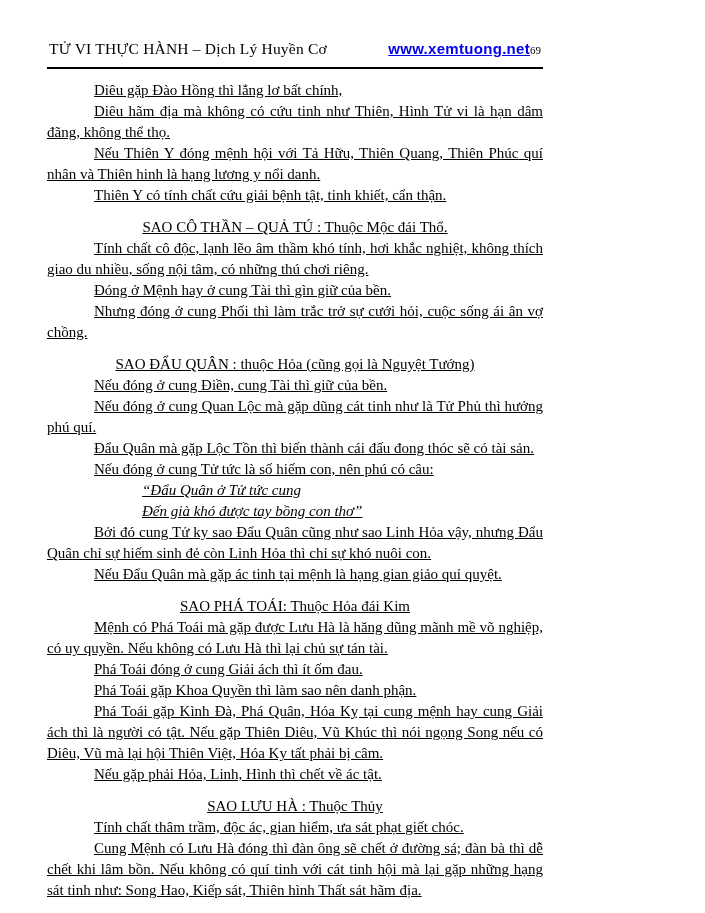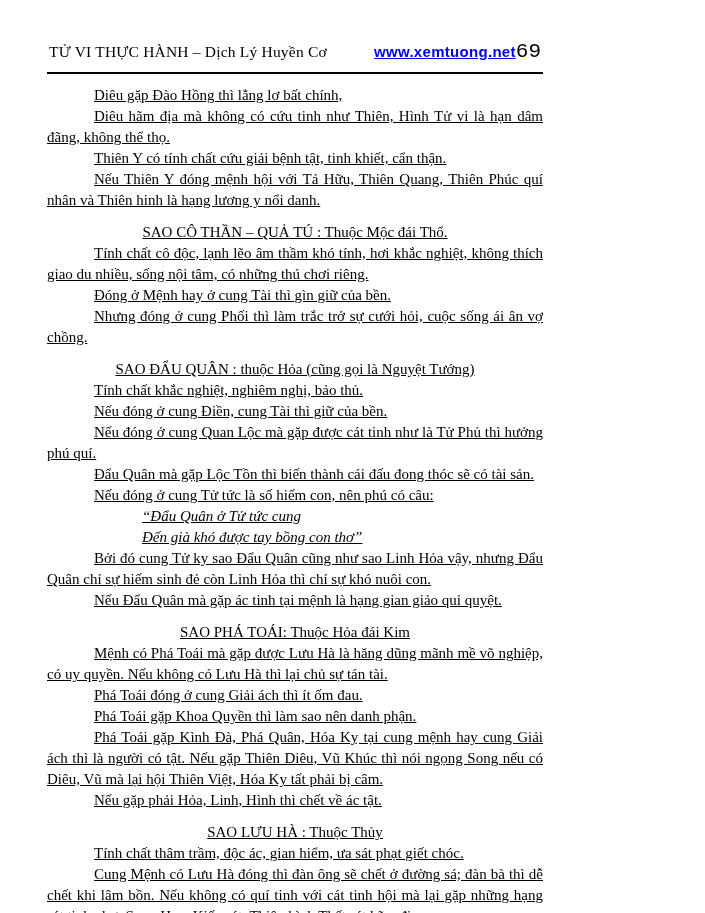--- a/index.html
+++ b/index.html
@@ -37,22 +37,21 @@
   .header-link {
     font-family: "Liberation Sans", sans-serif;
     font-weight: bold;
     font-size: 15px;
     color: #0000ee;
     text-decoration: underline;
     cursor: pointer;
     letter-spacing: 0.3px;
   }
   .page-number {
-    font-size: 21px;
-    font-family: Liberation Mono, monospace;
+    font-size: 11px;
   }
   .header-rule {
     height: 0;
     border: none;
     border-top: 2px solid #000000;
     margin: 0 0 11px 0;
   }
   .doc-body p {
     margin: 0;
     line-height: 21px;
@@ -79,30 +78,29 @@
     <span class="header-title">TỬ VI THỰC HÀNH – Dịch Lý Huyền Cơ</span>
     <span class="header-right">
       <a class="header-link">www.xemtuong.net</a>
       <span class="page-number">69</span>
     </span>
   </div>
   <hr class="header-rule">
   <div class="doc-body">
       <p class="para">Diêu gặp Đào Hồng thì lẳng lơ bất chính,</p>
       <p class="para">Diêu hãm địa mà không có cứu tinh như Thiên, Hình Tử vi là hạn dâm đãng, không thể thọ.</p>
+      <p class="para">Nếu Thiên Y đóng mệnh hội với Tả Hữu, Thiên Quang, Thiên Phúc quí nhân và Thiên hinh là hạng lương y nổi danh.</p>
       <p class="para">Thiên Y có tính chất cứu giải bệnh tật, tinh khiết, cẩn thận.</p>
-      <p class="para">Nếu Thiên Y đóng mệnh hội với Tả Hữu, Thiên Quang, Thiên Phúc quí nhân và Thiên hinh là hạng lương y nổi danh.</p>
       <p class="heading">SAO CÔ THẦN – QUẢ TÚ : Thuộc Mộc đái Thổ.</p>
       <p class="para">Tính chất cô độc, lạnh lẽo âm thầm khó tính, hơi khắc nghiệt, không thích giao du nhiều, sống nội tâm, có những thú chơi riêng.</p>
       <p class="para">Đóng ở Mệnh hay ở cung Tài thì gìn giữ của bền.</p>
       <p class="para">Nhưng đóng ở cung Phối thì làm trắc trở sự cưới hỏi, cuộc sống ái ân vợ chồng.</p>
       <p class="heading">SAO ĐẨU QUÂN : thuộc Hỏa (cũng gọi là Nguyệt Tướng)</p>
-      <p class="para">Tính chất khắc nghiệt, nghiêm nghị, bảo thủ.</p>
       <p class="para">Nếu đóng ở cung Điền, cung Tài thì giữ của bền.</p>
-      <p class="para">Nếu đóng ở cung Quan Lộc mà gặp được cát tinh như là Tử Phủ thì hưởng phú quí.</p>
+      <p class="para">Nếu đóng ở cung Quan Lộc mà gặp dũng cát tinh như là Tử Phủ thì hưởng phú quí.</p>
       <p class="para">Đẩu Quân mà gặp Lộc Tồn thì biến thành cái đấu đong thóc sẽ có tài sản.</p>
       <p class="para">Nếu đóng ở cung Tử tức là số hiếm con, nên phú có câu:</p>
       <p class="quote">“Đẩu Quân ở Tử tức cung</p>
       <p class="quote">Đến già khó được tay bồng con thơ”</p>
       <p class="para">Bởi đó cung Tử ky sao Đẩu Quân cũng như sao Linh Hỏa vậy, nhưng Đẩu Quân chỉ sự hiếm sinh đẻ còn Linh Hỏa thì chỉ sự khó nuôi con.</p>
       <p class="para">Nếu Đẩu Quân mà gặp ác tinh tại mệnh là hạng gian giảo quỉ quyệt.</p>
       <p class="heading">SAO PHÁ TOÁI: Thuộc Hỏa đái Kim</p>
       <p class="para">Mệnh có Phá Toái mà gặp được Lưu Hà là hăng dũng mãnh mề võ nghiệp, có uy quyền. Nếu không có Lưu Hà thì lại chủ sự tán tài.</p>
       <p class="para">Phá Toái đóng ở cung Giải ách thì ít ốm đau.</p>
       <p class="para">Phá Toái gặp Khoa Quyền thì làm sao nên danh phận.</p>

